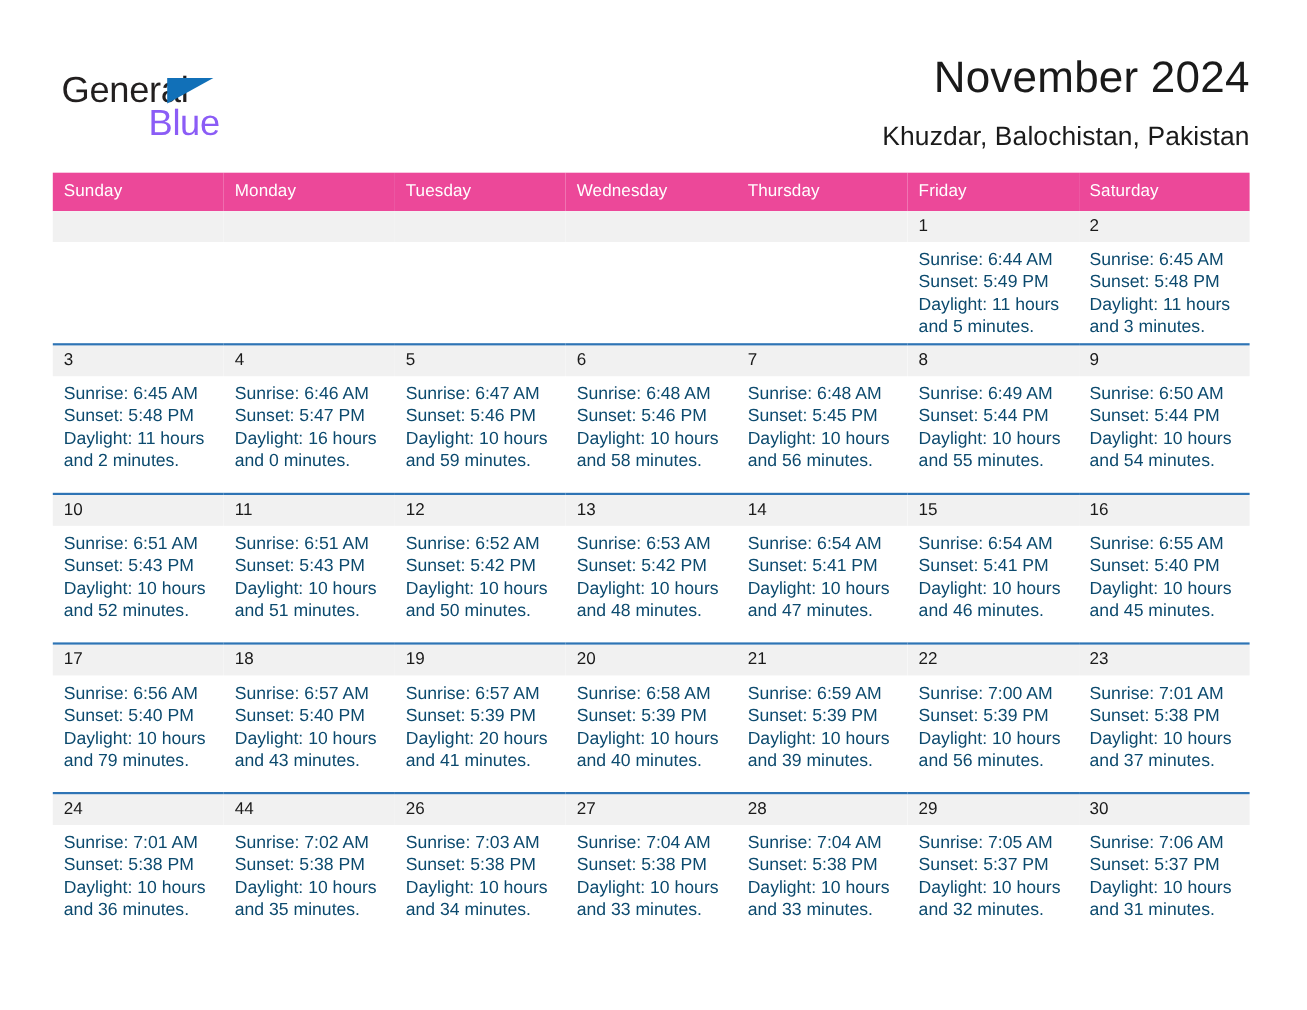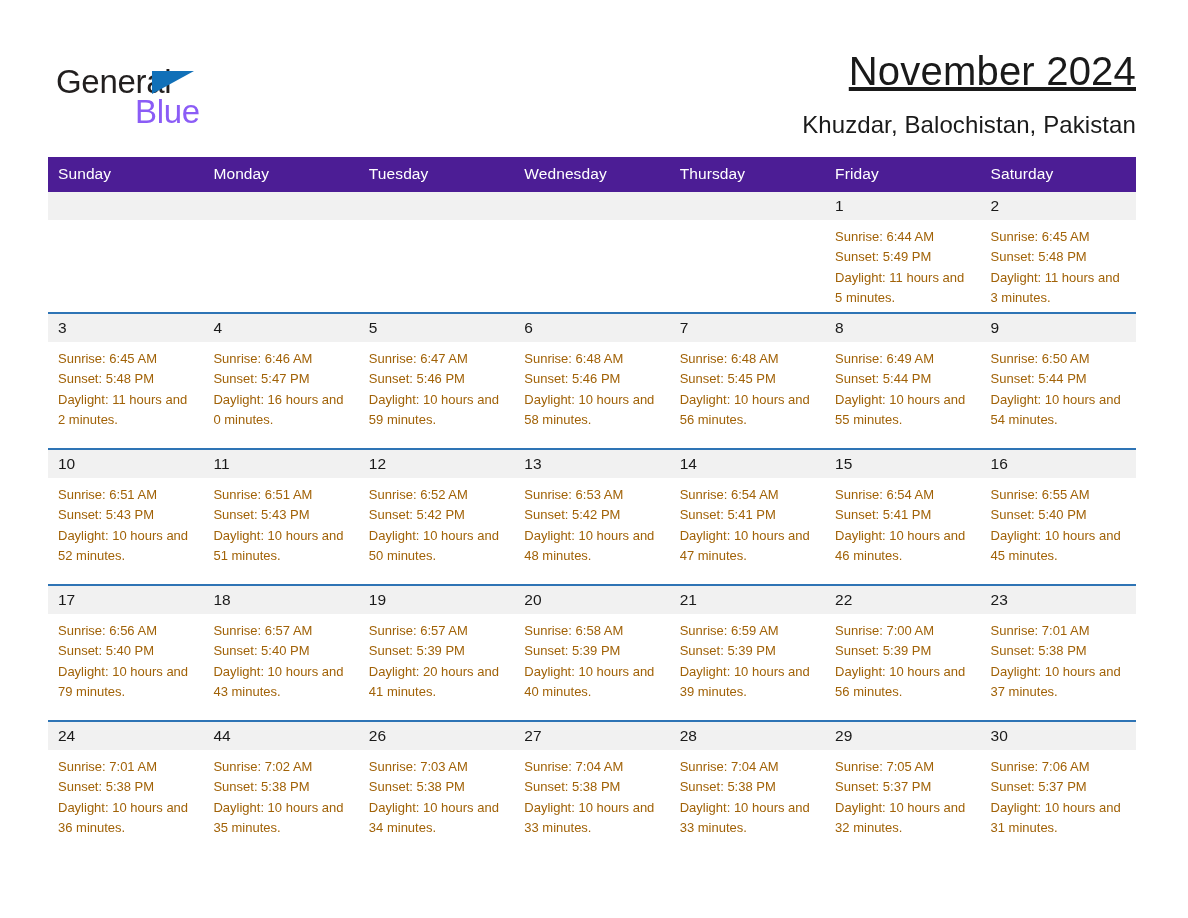--- a/index.html
+++ b/index.html
@@ -70,42 +70,41 @@
     text-align: right;
     padding-top: 2px;
   }
   .month-title {
     font-size: 40px;
     font-weight: normal;
     color: #1a1a1a;
     margin: 0;
     letter-spacing: 0.2px;
     line-height: 1.05;
-    text-decoration: underline;
   }
   .location {
     font-size: 24px;
     font-weight: normal;
     color: #1a1a1a;
     margin: 20px 0 0 0;
     letter-spacing: 0.1px;
     line-height: 1.05;
   }
 
   
   .calendar {
     margin: 20px 50px 0 48px;
     border-collapse: collapse;
     table-layout: fixed;
     width: 1088px;
   }
   .calendar col { width: 155.4px; }
 
   thead th {
-    background: #4c1d95;
+    background: #ec4899;
     color: #ffffff;
     font-weight: normal;
     font-size: 15.5px;
     text-align: left;
     padding: 8px 0 9px 10px;
     height: 17px;
     letter-spacing: 0.1px;
   }
 
   tbody tr.week {
@@ -128,23 +127,23 @@
     font-size: 15.5px;
     color: #1a1a1a;
     padding: 5px 0 6px 10px;
     height: 17px;
     line-height: 17px;
   }
   .daynum.empty { color: transparent; }
 
   .info {
     padding: 7px 10px 0 10px;
-    font-size: 13px;
+    font-size: 16px;
     line-height: 20.2px;
-    color: #a16207;
+    color: #0c4a6e;
   }
   .info div { white-space: nowrap; }
   .info .wrap { white-space: normal; }
 </style>
 </head>
 <body>
 
 <div class="page">
 
   <div class="topbar">

